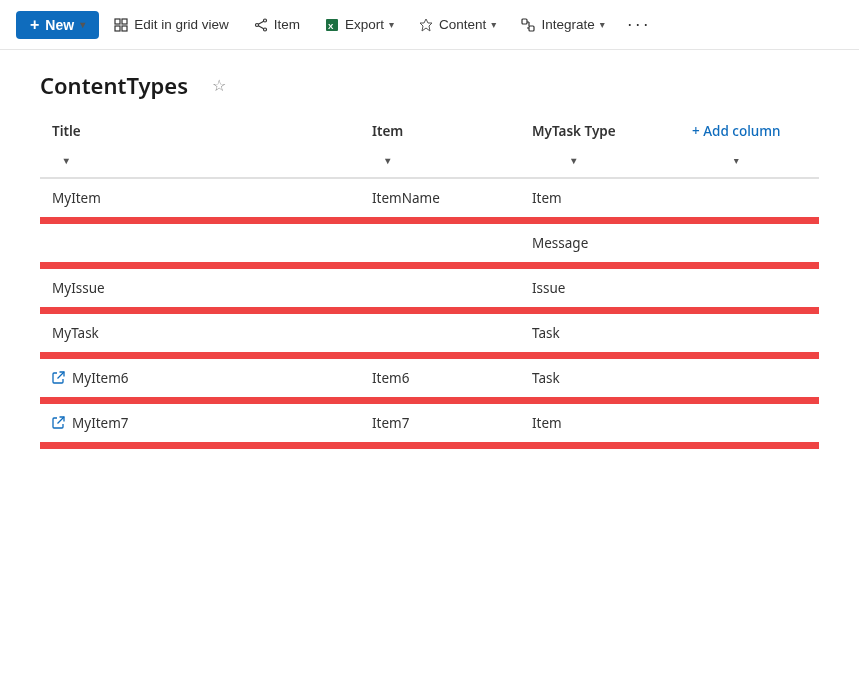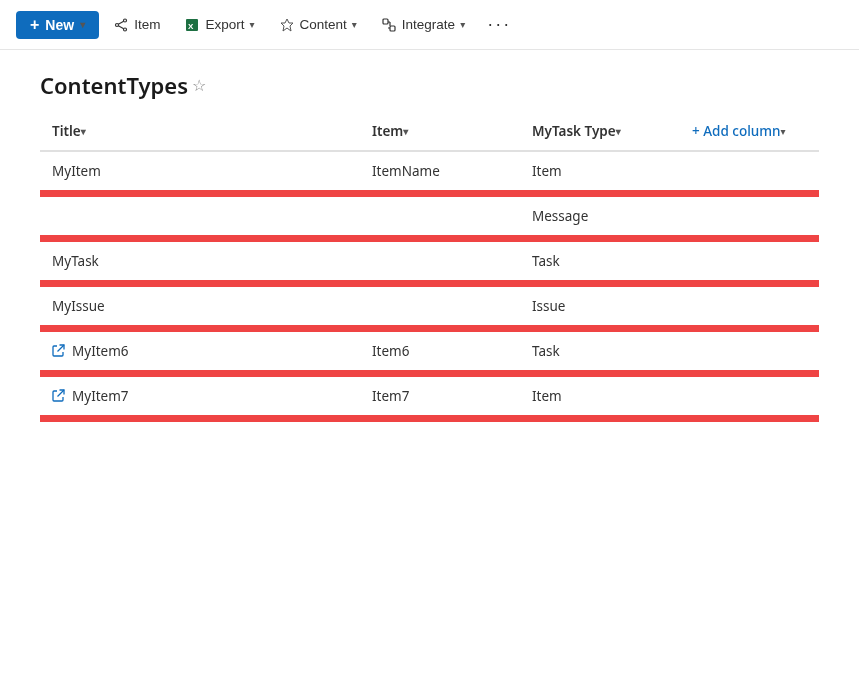--- a/index.html
+++ b/index.html
@@ -68,21 +68,21 @@
       font-size: 18px;
       color: #333;
       border-radius: 4px;
       letter-spacing: 2px;
     }
 
     
     .page-header {
       display: flex;
       align-items: center;
-      gap: 4px;
+      gap: 24px;
       padding: 20px 40px 12px 40px;
     }
     .page-title {
       font-size: 22px;
       font-weight: 600;
       color: #1a1a1a;
     }
     .favorite-icon {
       font-size: 16px;
       color: #888;
@@ -109,22 +109,23 @@
       font-weight: 600;
       font-size: 13.5px;
       color: #333;
       white-space: nowrap;
       user-select: none;
     }
 
     th .col-header {
       display: inline-flex;
       align-items: center;
-      gap: 0;
-      cursor: pointer;
+      gap: 13px;
+      cursor: pointer;
+      flex-direction: column;
     }
 
     th.add-col {
       color: #0f6cbd;
       font-weight: 500;
     }
 
     tbody tr {
       border-bottom: 7px solid #ef4444;
     }
@@ -165,20 +166,31 @@
 </head>
 <body>
 
 <div class="toolbar">
   <button class="btn-new">
     <span class="plus-icon">+</span>
     <span>New</span>
     <span class="chevron-down">▾</span>
   </button>
 
+  <button class="toolbar-btn">
+    <span class="toolbar-icon">
+      <svg width="14" height="14" viewBox="0 0 14 14" fill="none">
+        <rect x="1" y="1" width="5" height="5" stroke="#333" stroke-width="1.2" fill="none"></rect>
+        <rect x="8" y="1" width="5" height="5" stroke="#333" stroke-width="1.2" fill="none"></rect>
+        <rect x="1" y="8" width="5" height="5" stroke="#333" stroke-width="1.2" fill="none"></rect>
+        <rect x="8" y="8" width="5" height="5" stroke="#333" stroke-width="1.2" fill="none"></rect>
+      </svg>
+    </span>
+    <span>Edit in grid view</span>
+  </button>
 
   <button class="toolbar-btn">
     <span class="toolbar-icon">
       <svg width="14" height="14" viewBox="0 0 14 14" fill="none">
         <circle cx="11" cy="2.5" r="1.5" stroke="#333" stroke-width="1.2"></circle>
         <circle cx="11" cy="11.5" r="1.5" stroke="#333" stroke-width="1.2"></circle>
         <circle cx="3" cy="7" r="1.5" stroke="#333" stroke-width="1.2"></circle>
         <line x1="4.3" y1="6.2" x2="9.7" y2="3.3" stroke="#333" stroke-width="1.2"></line>
         <line x1="4.3" y1="7.8" x2="9.7" y2="10.7" stroke="#333" stroke-width="1.2"></line>
       </svg>
@@ -276,35 +288,35 @@
               <span></span>
             </div>
           </td>
           <td class="col-item"></td>
           <td class="col-type">Message</td>
           <td class="col-add"></td>
         </tr>
         <tr>
           <td class="col-title">
             <div class="title-cell">
+              <span>MyIssue</span>
+            </div>
+          </td>
+          <td class="col-item"></td>
+          <td class="col-type">Issue</td>
+          <td class="col-add"></td>
+        </tr>
+        <tr>
+          <td class="col-title">
+            <div class="title-cell">
               <span>MyTask</span>
             </div>
           </td>
           <td class="col-item"></td>
           <td class="col-type">Task</td>
-          <td class="col-add"></td>
-        </tr>
-        <tr>
-          <td class="col-title">
-            <div class="title-cell">
-              <span>MyIssue</span>
-            </div>
-          </td>
-          <td class="col-item"></td>
-          <td class="col-type">Issue</td>
           <td class="col-add"></td>
         </tr>
         <tr>
           <td class="col-title">
             <div class="title-cell">
               <span class="link-icon"><svg width="13" height="13" viewBox="0 0 13 13" fill="none">
       <path d="M5 2H2C1.45 2 1 2.45 1 3v8c0 .55.45 1 1 1h8c.55 0 1-.45 1-1V8" stroke="#0f6cbd" stroke-width="1.3" fill="none"></path>
       <path d="M7.5 1H12V5.5" stroke="#0f6cbd" stroke-width="1.3" fill="none"></path>
       <line x1="12" y1="1" x2="5.5" y2="7.5" stroke="#0f6cbd" stroke-width="1.3"></line>
     </svg></span>

